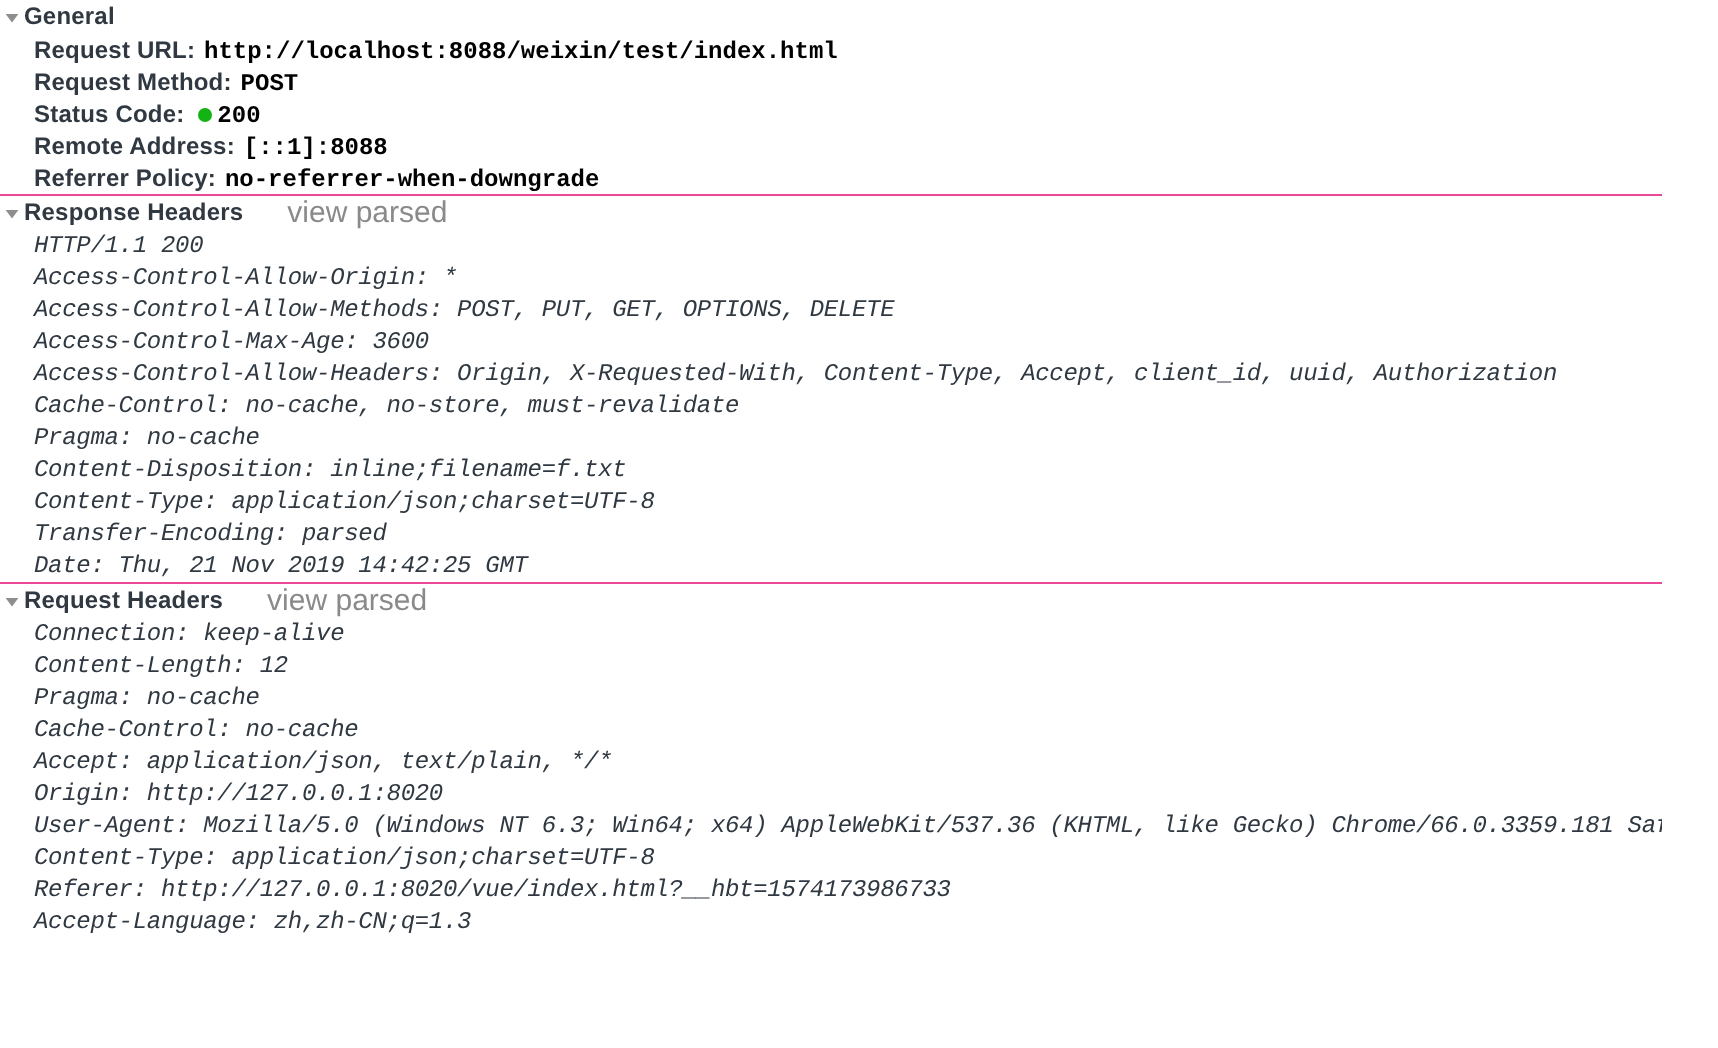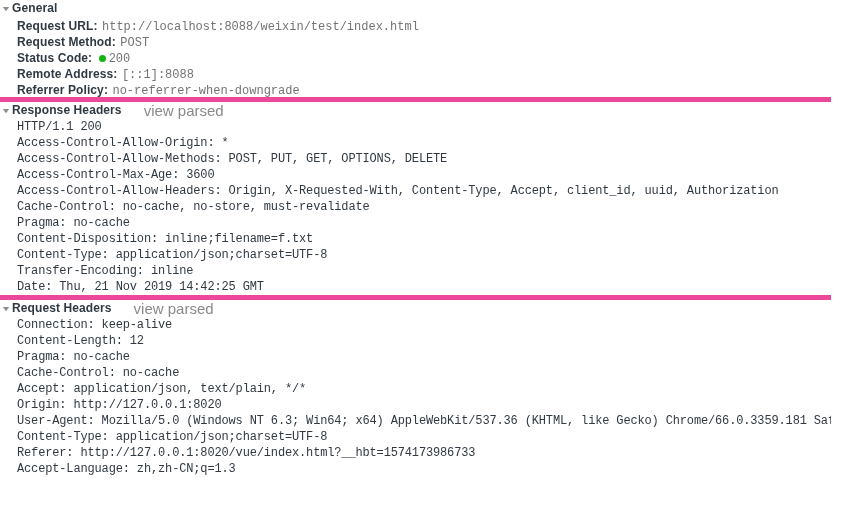--- a/index.html
+++ b/index.html
@@ -21,21 +21,21 @@
     background: #ffffff;
     position: relative;
     overflow: hidden;
   }
 
   
   .section {
     padding: 0;
   }
   .section + .section {
-    border-top: 5px solid #ec4899;
+    border-top: 1px solid #ec4899;
   }
 
   .section-header {
     display: flex;
     align-items: center;
     height: 17px;
     padding: 0 0 0 0;
     user-select: none;
     cursor: default;
   }
@@ -85,38 +85,39 @@
   .kv-name {
     font-family: "Liberation Sans", sans-serif;
     font-size: 12px;
     font-weight: bold;
     color: #303942;
     letter-spacing: 0.1px;
   }
   .kv-value {
     font-family: "Liberation Mono", "DejaVu Sans Mono", monospace;
     font-size: 12px;
-    color: #737373;
-    font-weight: normal;
+    color: #000000;
+    font-weight: bold;
   }
 
   .status-dot {
     display: inline-block;
     width: 7px;
     height: 7px;
     border-radius: 50%;
     background: #12b312;
     margin: 0 3px 0 2px;
     position: relative;
     top: 0px;
   }
 
   
   .raw-list {
     padding-left: 17px;
+    font-style: italic;
   }
   .raw-row {
     height: 16px;
     line-height: 16px;
     font-family: "Liberation Mono", "DejaVu Sans Mono", monospace;
     font-size: 12px;
     color: #303942;
     white-space: pre;
     letter-spacing: -0.15px;
   }
@@ -172,21 +173,21 @@
     <div class="raw-list">
       <div class="raw-row">HTTP/1.1 200</div>
       <div class="raw-row">Access-Control-Allow-Origin: *</div>
       <div class="raw-row">Access-Control-Allow-Methods: POST, PUT, GET, OPTIONS, DELETE</div>
       <div class="raw-row">Access-Control-Max-Age: 3600</div>
       <div class="raw-row">Access-Control-Allow-Headers: Origin, X-Requested-With, Content-Type, Accept, client_id, uuid, Authorization</div>
       <div class="raw-row">Cache-Control: no-cache, no-store, must-revalidate</div>
       <div class="raw-row">Pragma: no-cache</div>
       <div class="raw-row">Content-Disposition: inline;filename=f.txt</div>
       <div class="raw-row">Content-Type: application/json;charset=UTF-8</div>
-      <div class="raw-row">Transfer-Encoding: inline</div>
+      <div class="raw-row">Transfer-Encoding: parsed</div>
       <div class="raw-row">Date: Thu, 21 Nov 2019 14:42:25 GMT</div>
     </div>
   </div>
 
   <div class="section">
     <div class="section-header">
       <span class="twisty">
         <svg width="8" height="8" viewBox="0 0 8 8" aria-hidden="true">
           <path d="M0.8 2 L7.2 2 L4 6.2 Z" fill="#8e8e8e"></path>
         </svg>

